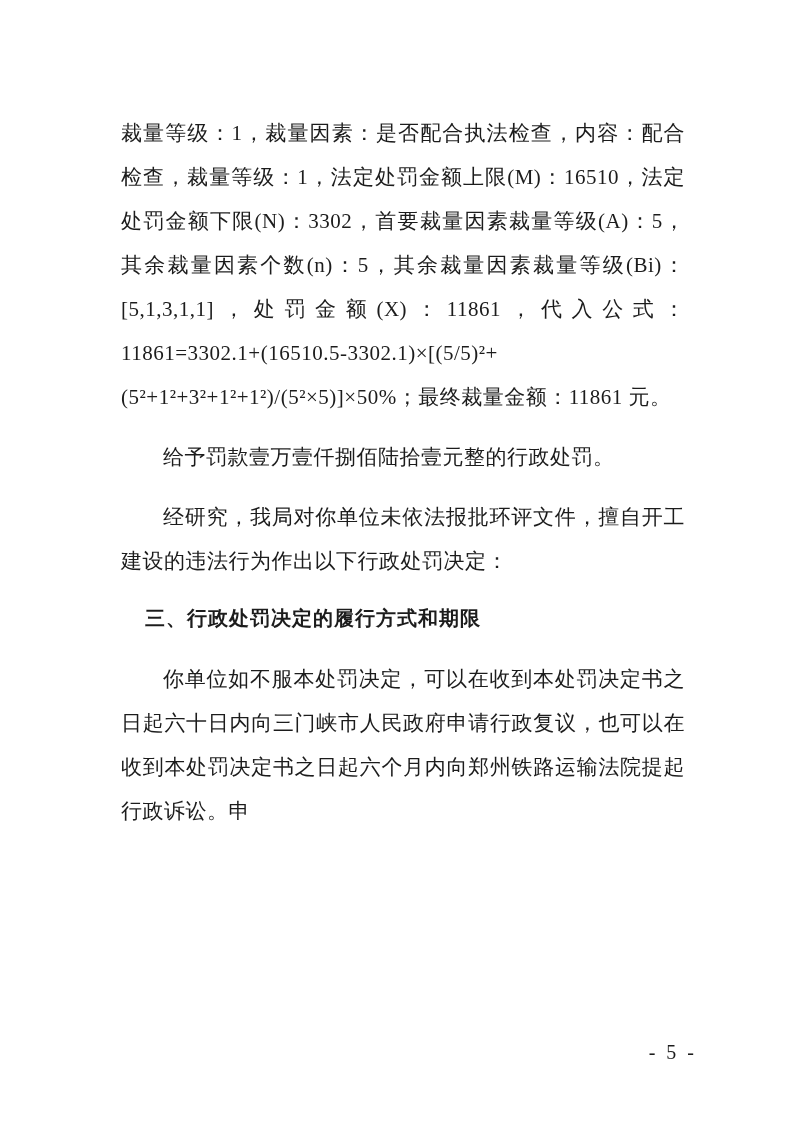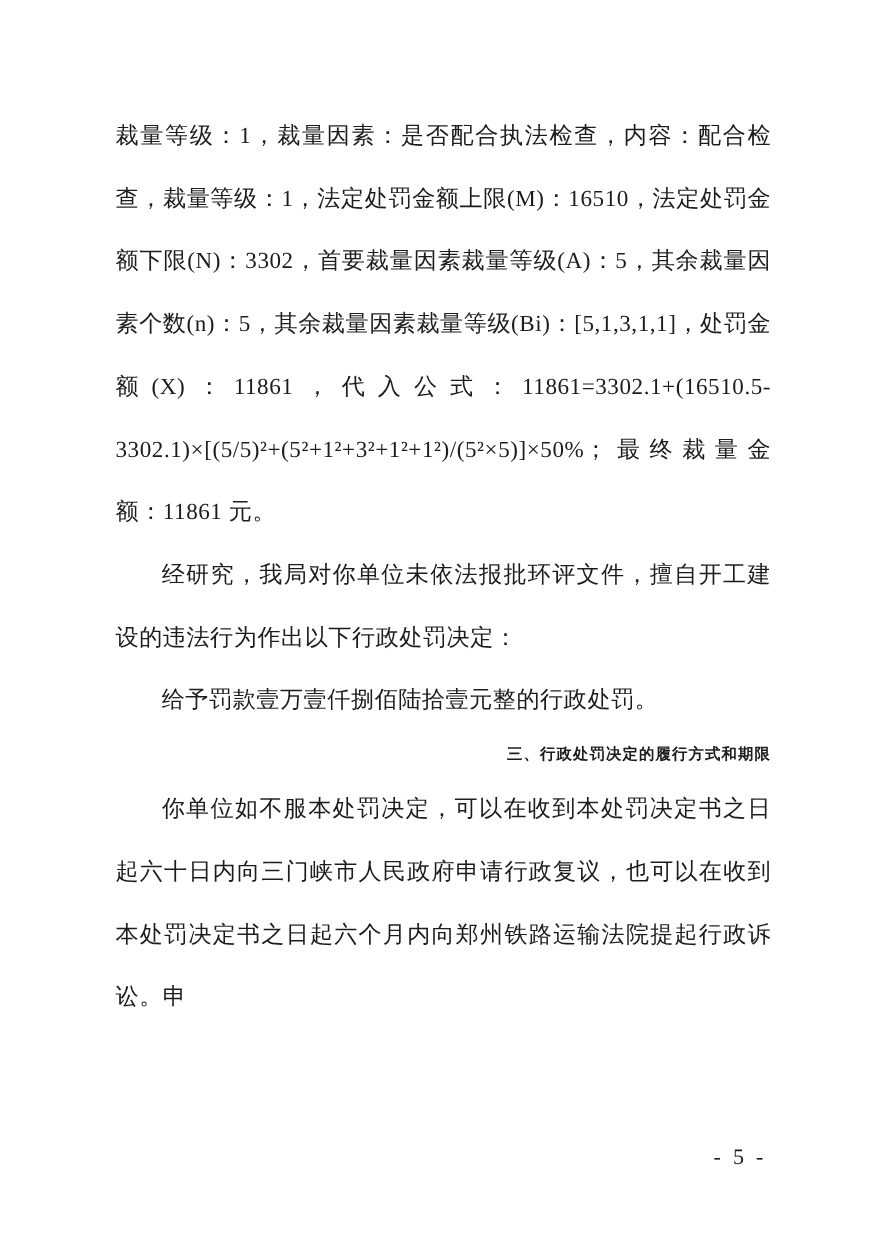--- a/index.html
+++ b/index.html
@@ -16,55 +16,55 @@
     font-family: "Liberation Serif", "DejaVu Serif", serif;
     color: #1c1c1c;
   }
   .content {
     position: absolute;
     left: 105px;
     top: 95px;
     width: 596px;
   }
   .para {
-    margin: 0;
+    margin: 16px;
     font-size: 21px;
-    line-height: 57px;
+    line-height: 44px;
     text-align: justify;
     letter-spacing: 0.5px;
   }
   .indent {
     text-indent: 2em;
   }
   .heading {
     margin: 0;
-    font-size: 14px;
+    font-size: 20px;
     line-height: 41.6px;
     font-weight: bold;
-    font-family: Liberation Sans, sans-serif;
+    font-family: Liberation Mono, monospace;
     text-indent: 2em;
-    text-align: right;
+    text-align: left;
     letter-spacing: 1px;
   }
   .page-number {
     position: absolute;
     top: 1040px;
     right: 96px;
     font-size: 20px;
     line-height: 24px;
     font-family: "Liberation Serif", "DejaVu Serif", serif;
     color: #1c1c1c;
     letter-spacing: 3px;
   }
 </style>
 </head>
 <body>
 
 <div class="page">
   <div class="content">
     <p class="para">裁量等级：1，裁量因素：是否配合执法检查，内容：配合检查，裁量等级：1，法定处罚金额上限(M)：16510，法定处罚金额下限(N)：3302，首要裁量因素裁量等级(A)：5，其余裁量因素个数(n)：5，其余裁量因素裁量等级(Bi)：[5,1,3,1,1]，处罚金额(X)：11861，代入公式：11861=3302.1+(16510.5-3302.1)×[(5/5)²+(5²+1²+3²+1²+1²)/(5²×5)]×50%；最终裁量金额：11861 元。</p>
+    <p class="para indent">给予罚款壹万壹仟捌佰陆拾壹元整的行政处罚。</p>
     <p class="para indent">经研究，我局对你单位未依法报批环评文件，擅自开工建设的违法行为作出以下行政处罚决定：</p>
-    <p class="para indent">给予罚款壹万壹仟捌佰陆拾壹元整的行政处罚。</p>
     <p class="heading">三、行政处罚决定的履行方式和期限</p>
     <p class="para indent">你单位如不服本处罚决定，可以在收到本处罚决定书之日起六十日内向三门峡市人民政府申请行政复议，也可以在收到本处罚决定书之日起六个月内向郑州铁路运输法院提起行政诉讼。申</p>
   </div>
   <div class="page-number">- 5 -</div>
 </div>
 
 </body></html>

